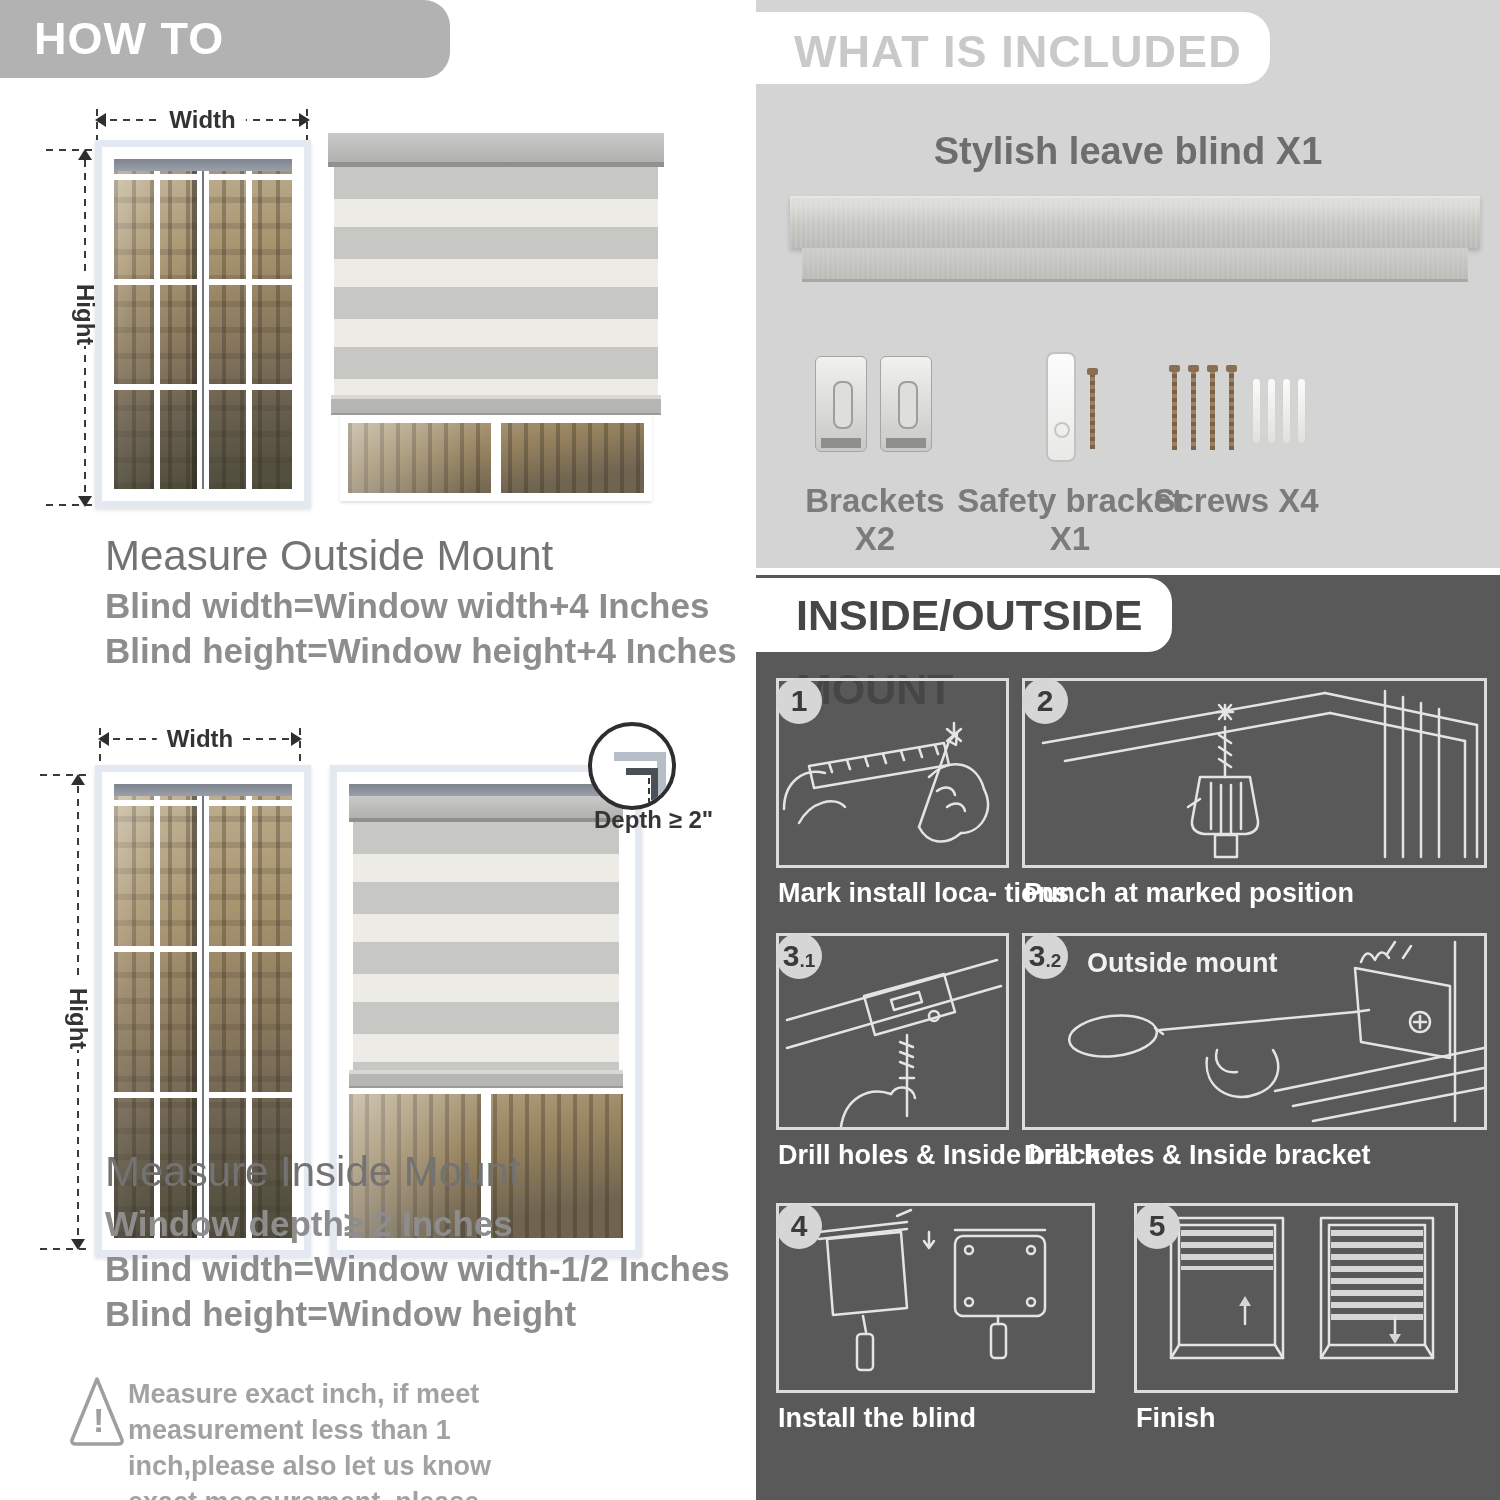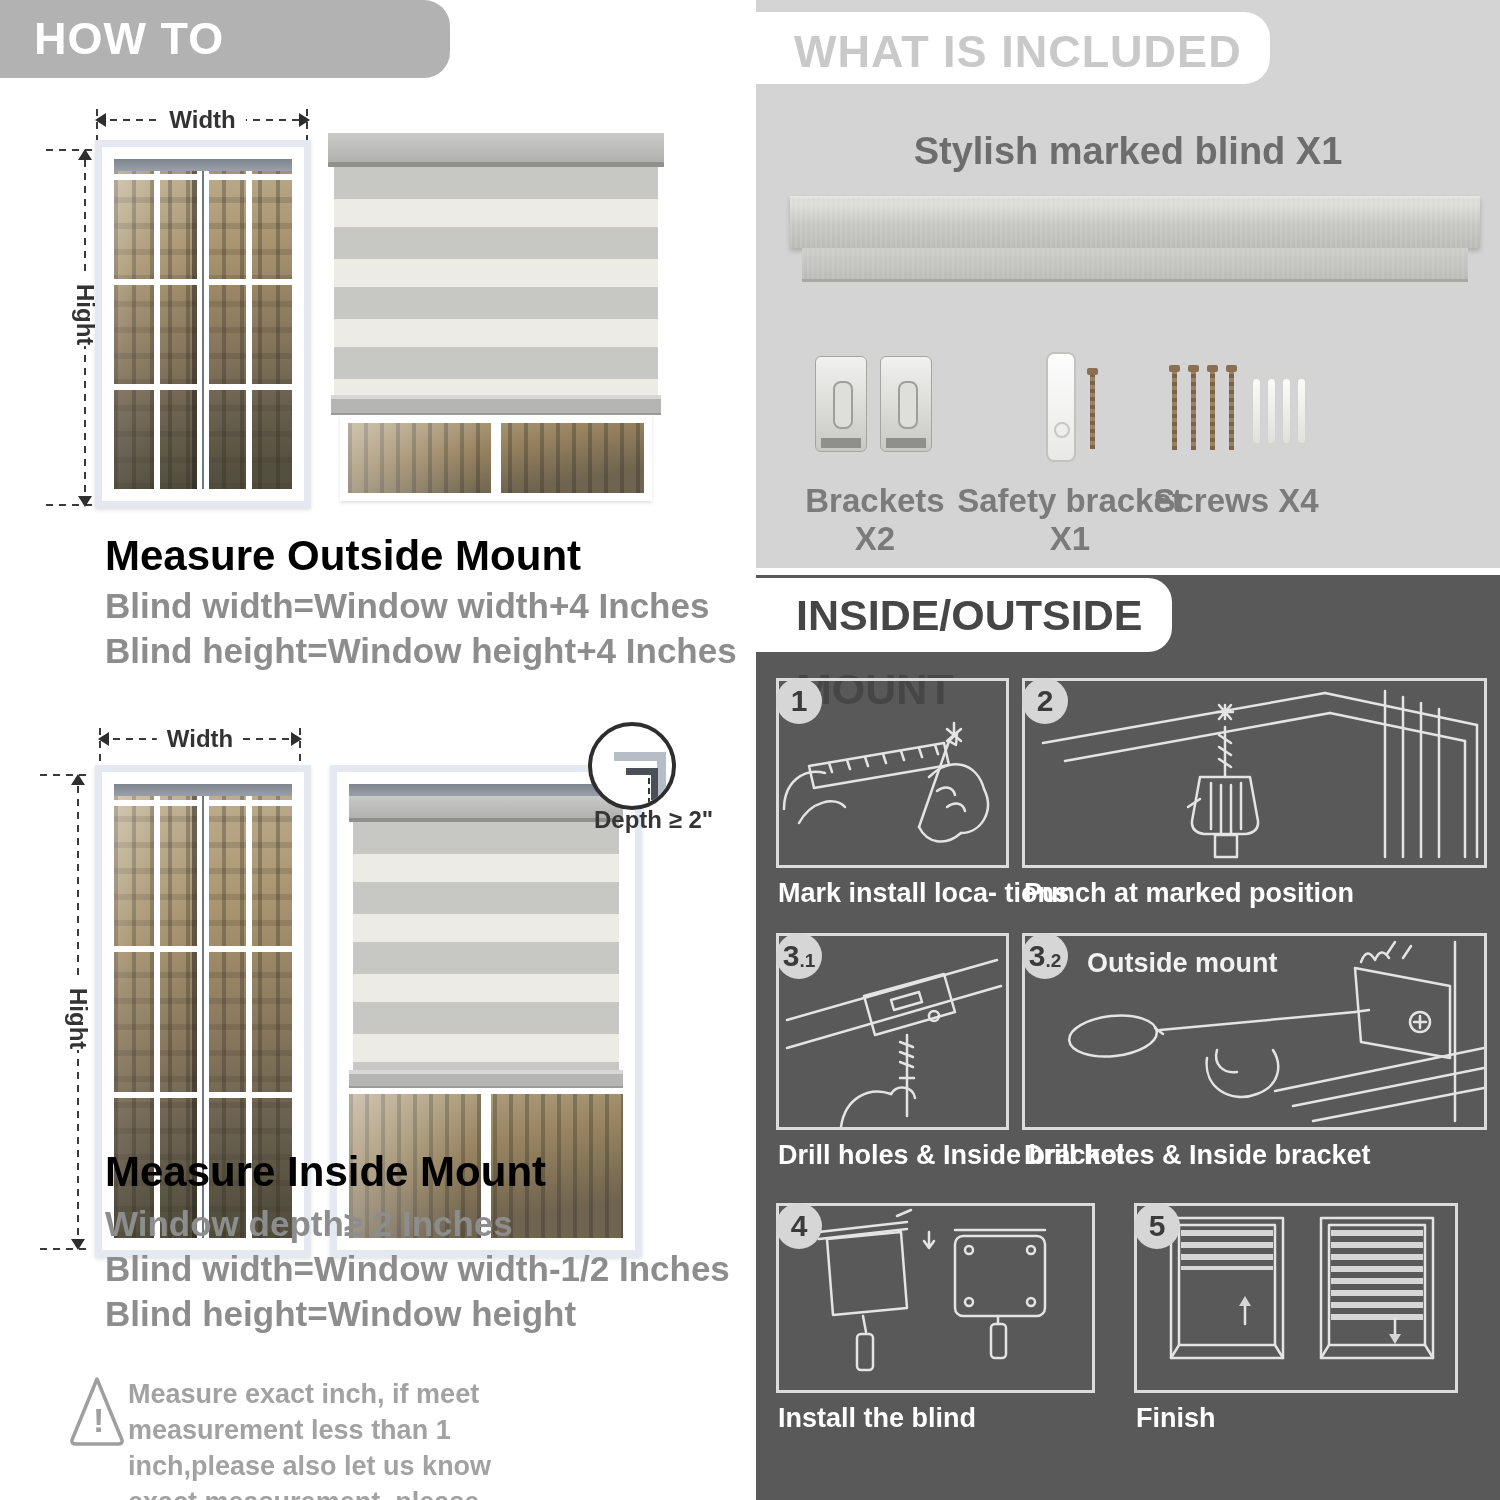--- a/index.html
+++ b/index.html
@@ -58,21 +58,21 @@
       linear-gradient(100deg, rgba(255,255,255,.35) 0%, rgba(0,0,0,0) 45%),
       repeating-linear-gradient(90deg, rgba(46,40,32,.30) 0 4px, rgba(0,0,0,0) 4px 16px),
       linear-gradient(170deg, #b5a586 0%, #97835f 40%, #6f6450 80%); }
 
   
   .stripes { background:repeating-linear-gradient(180deg,#c7c7c3 0 32px,#edebe6 32px 60px); }
   .cassette { background:linear-gradient(180deg,#c9c9c7,#b1b1af); border-bottom:5px solid #90908e; }
   .railbar { background:linear-gradient(180deg,#d8d8d6 0 4px,#b5b5b3 4px); border-bottom:2px solid #9a9a98; }
 
   
-  .h-dark { color:#000000; font-size:42px; font-weight:bold;text-align:right; }
+  .h-dark { color:#737373; font-size:42px; font-weight:normal;text-align:right; }
   .p-gray { color:#8d8d8d; font-size:35px; font-weight:bold; }
   .note-text { color:#a2a2a2; font-size:27px; font-weight:bold; line-height:36px; }
   .depth-label { color:#353535; font-size:24px; font-weight:bold; }
 
   
   .prod-label { color:#6d6d6d; font-size:38px; font-weight:bold; text-align:center; }
   .bar-main { background:
       repeating-linear-gradient(90deg, rgba(255,255,255,.10) 0 2px, transparent 2px 5px),
       linear-gradient(180deg,#dcdcd8 0 6px,#c6c6c2 55%,#babab6);
       border-top:2px solid #e6e6e2; box-shadow:0 3px 5px rgba(0,0,0,.18); }
@@ -201,21 +201,21 @@
 
 <svg class="abs" style="left:68px;top:1374px;" width="58" height="74" viewBox="0 0 58 74">
   <path class="warn-tri" d="M29,5 L54,66 Q55,70 50,70 L8,70 Q3,70 4,66 Z"></path>
   <text class="warn-ex" x="25" y="58">!</text>
 </svg>
 <div class="abs note-text" style="left:128px;top:1376px;width:390px;">Measure exact inch, if meet measurement less than 1 inch,please also let us know exact measurement, please do not leave it</div>
 
 <div class="abs panel-light"></div>
 <div class="abs banner-included">WHAT IS INCLUDED</div>
 
-<div class="abs prod-label" style="left:756px;top:130px;width:744px;">Stylish marked blind X1</div>
+<div class="abs prod-label" style="left:756px;top:130px;width:744px;">Stylish leave blind X1</div>
 
 <div class="abs bar-main" style="left:790px;top:196px;width:690px;height:52px;"></div>
 <div class="abs bar-rail" style="left:802px;top:248px;width:666px;height:34px;"></div>
 
 <div class="abs bracket" style="left:815px;top:356px;"></div>
 <div class="abs bracket" style="left:880px;top:356px;"></div>
 
 <div class="abs safety" style="left:1046px;top:352px;"></div>
 <div class="abs screw" style="left:1090px;top:375px;height:74px;"></div>
 

